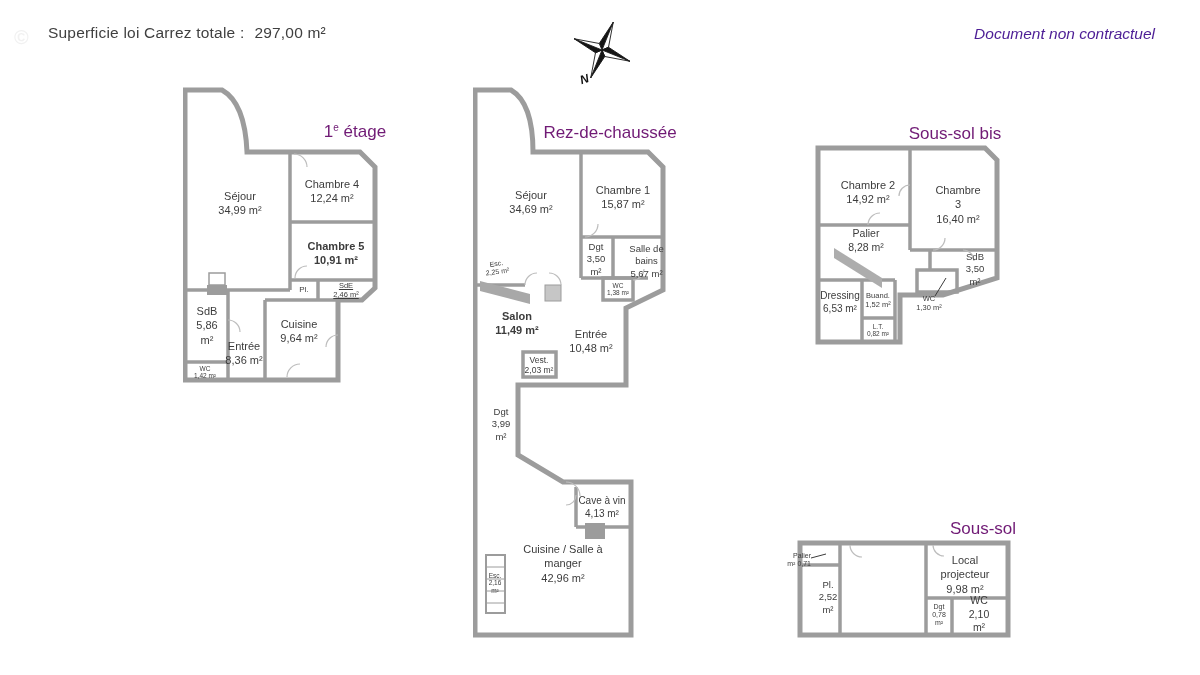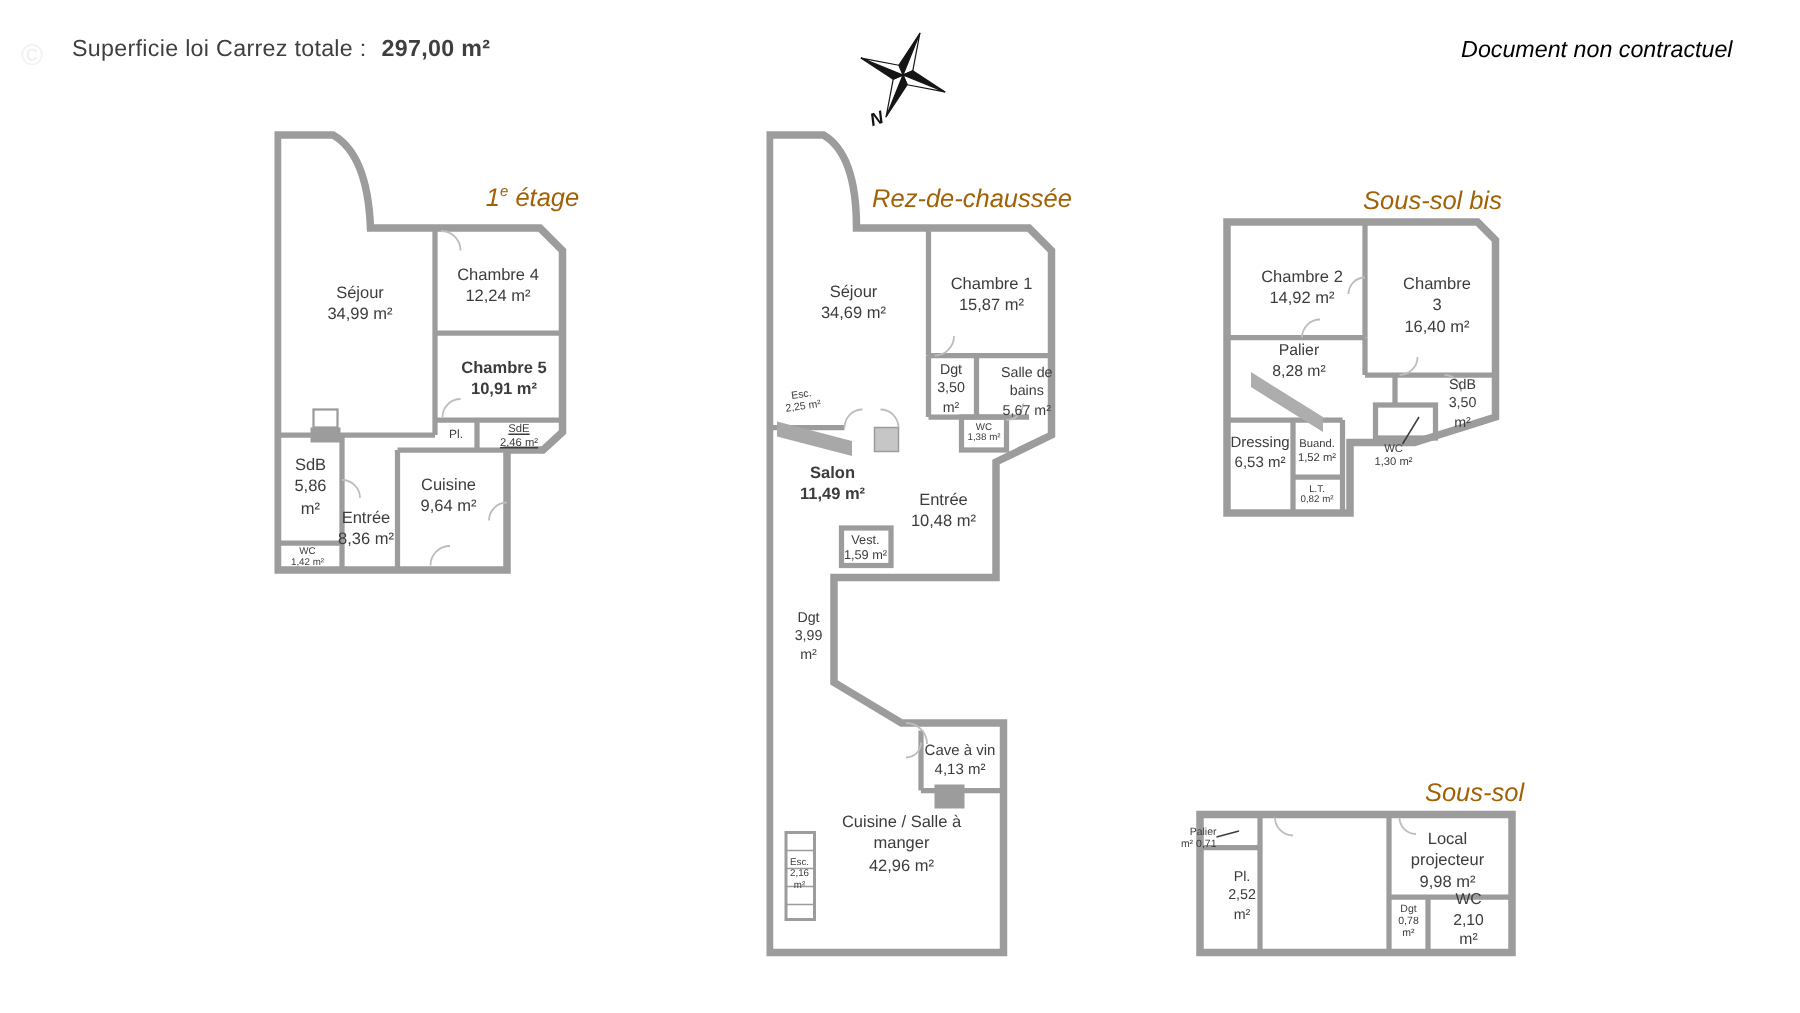--- a/index.html
+++ b/index.html
@@ -1,26 +1,26 @@
 <!DOCTYPE html>
 <html><head>
 <meta charset="utf-8">
 <style>
   html,body{margin:0;padding:0;}
   body{
     width:1200px;height:675px;background:#ffffff;overflow:hidden;position:relative;
     font-family:"Liberation Sans",sans-serif;color:#3c3c3c;
   }
   .hdr-left{position:absolute;left:48px;top:24px;font-size:15.5px;color:#3f3f3f;letter-spacing:.2px;}
-  .hdr-left .val{margin-left:10px;font-weight:bold;}
-  .hdr-right{position:absolute;right:45px;top:25px;font-size:15.5px;font-style:italic;color:#000000;text-align:right;}
+  .hdr-left .val{margin-left:10px;}
+  .hdr-right{position:absolute;right:45px;top:25px;font-size:15.5px;font-style:italic;color:#4c1d95;text-align:right;}
   .watermark{position:absolute;left:14px;top:26px;font-size:20px;color:rgba(60,60,60,.07);font-weight:bold;letter-spacing:2px;}
   .floor{position:absolute;}
   .floor svg{position:absolute;left:0;top:0;}
-  .floor-title{position:absolute;transform:translate(-50%,-50%);font-style:italic;font-size:17px;color:#a16207;white-space:nowrap;}
+  .floor-title{position:absolute;transform:translate(-50%,-50%);font-size:17px;color:#701a75;white-space:nowrap;}
   .floor-title sup{font-size:10px;}
   .room-label{
     position:absolute;transform:translate(-50%,-50%);text-align:center;
     font-size:11px;line-height:1.3;color:#3c3c3c;white-space:normal;
   }
   .room-label span{display:block;}
   .compass{position:absolute;left:560px;top:12px;width:84px;height:84px;}
   .compass .nletter{position:absolute;left:20px;top:60px;font-style:italic;font-weight:bold;font-size:12px;color:#101010;transform:rotate(-18deg);}
 </style>
 </head>
@@ -108,21 +108,21 @@
   <div class="room-label" style="left:116px;top:246px;">
       <span>Cuisine</span>
       <span>9,64 m²</span>
     </div>
   <div class="room-label" style="left:22px;top:287px;font-size:6.5px;line-height:1.15;">
       <span>WC</span>
       <span>1,42 m²</span>
     </div>
 </div>
 
-<div class="floor" id="floor-rdc" style="left:511px;top:85px;width:220px;height:557px;">
+<div class="floor" id="floor-rdc" style="left:473px;top:85px;width:220px;height:557px;">
   <svg width="220" height="557" viewBox="0 0 220 557">
     <path d="M5,5 L38,5 Q60,18 60,67 L175,67 L190,82 L190,205 L153,223 L153,300 L45,300 L45,370 L90,397 L158,397 L158,550 L2,550 L2,5 Z" fill="#ffffff" stroke="#9c9c9c" stroke-width="5" stroke-linejoin="miter"></path>
     <g stroke="#9c9c9c" stroke-width="3.5" fill="none">
       <path d="M108,67 V152"></path>
         <path d="M108,152 H190"></path>
         <path d="M108,152 V193"></path>
       <path d="M140,152 V193"></path>
         <path d="M108,193 H175"></path>
       <path d="M2,200 H52"></path>
       <rect x="130" y="193" width="30" height="22" fill="none"></rect>
@@ -176,21 +176,21 @@
   <div class="room-label" style="left:44px;top:238px;font-weight:bold;">
       <span>Salon</span>
       <span>11,49 m²</span>
     </div>
   <div class="room-label" style="left:118px;top:256px;">
       <span>Entrée</span>
       <span>10,48 m²</span>
     </div>
   <div class="room-label" style="left:66px;top:280px;font-size:8.5px;line-height:1.2;">
       <span>Vest.</span>
-      <span>1,59 m²</span>
+      <span>2,03 m²</span>
     </div>
   <div class="room-label" style="left:28px;top:340px;width:26px;font-size:9.5px;">
       <span>Dgt</span>
       <span>3,99 m²</span>
     </div>
   <div class="room-label" style="left:129px;top:422px;font-size:10px;">
       <span>Cave à vin</span>
       <span>4,13 m²</span>
     </div>
   <div class="room-label" style="left:90px;top:478px;width:110px;">

